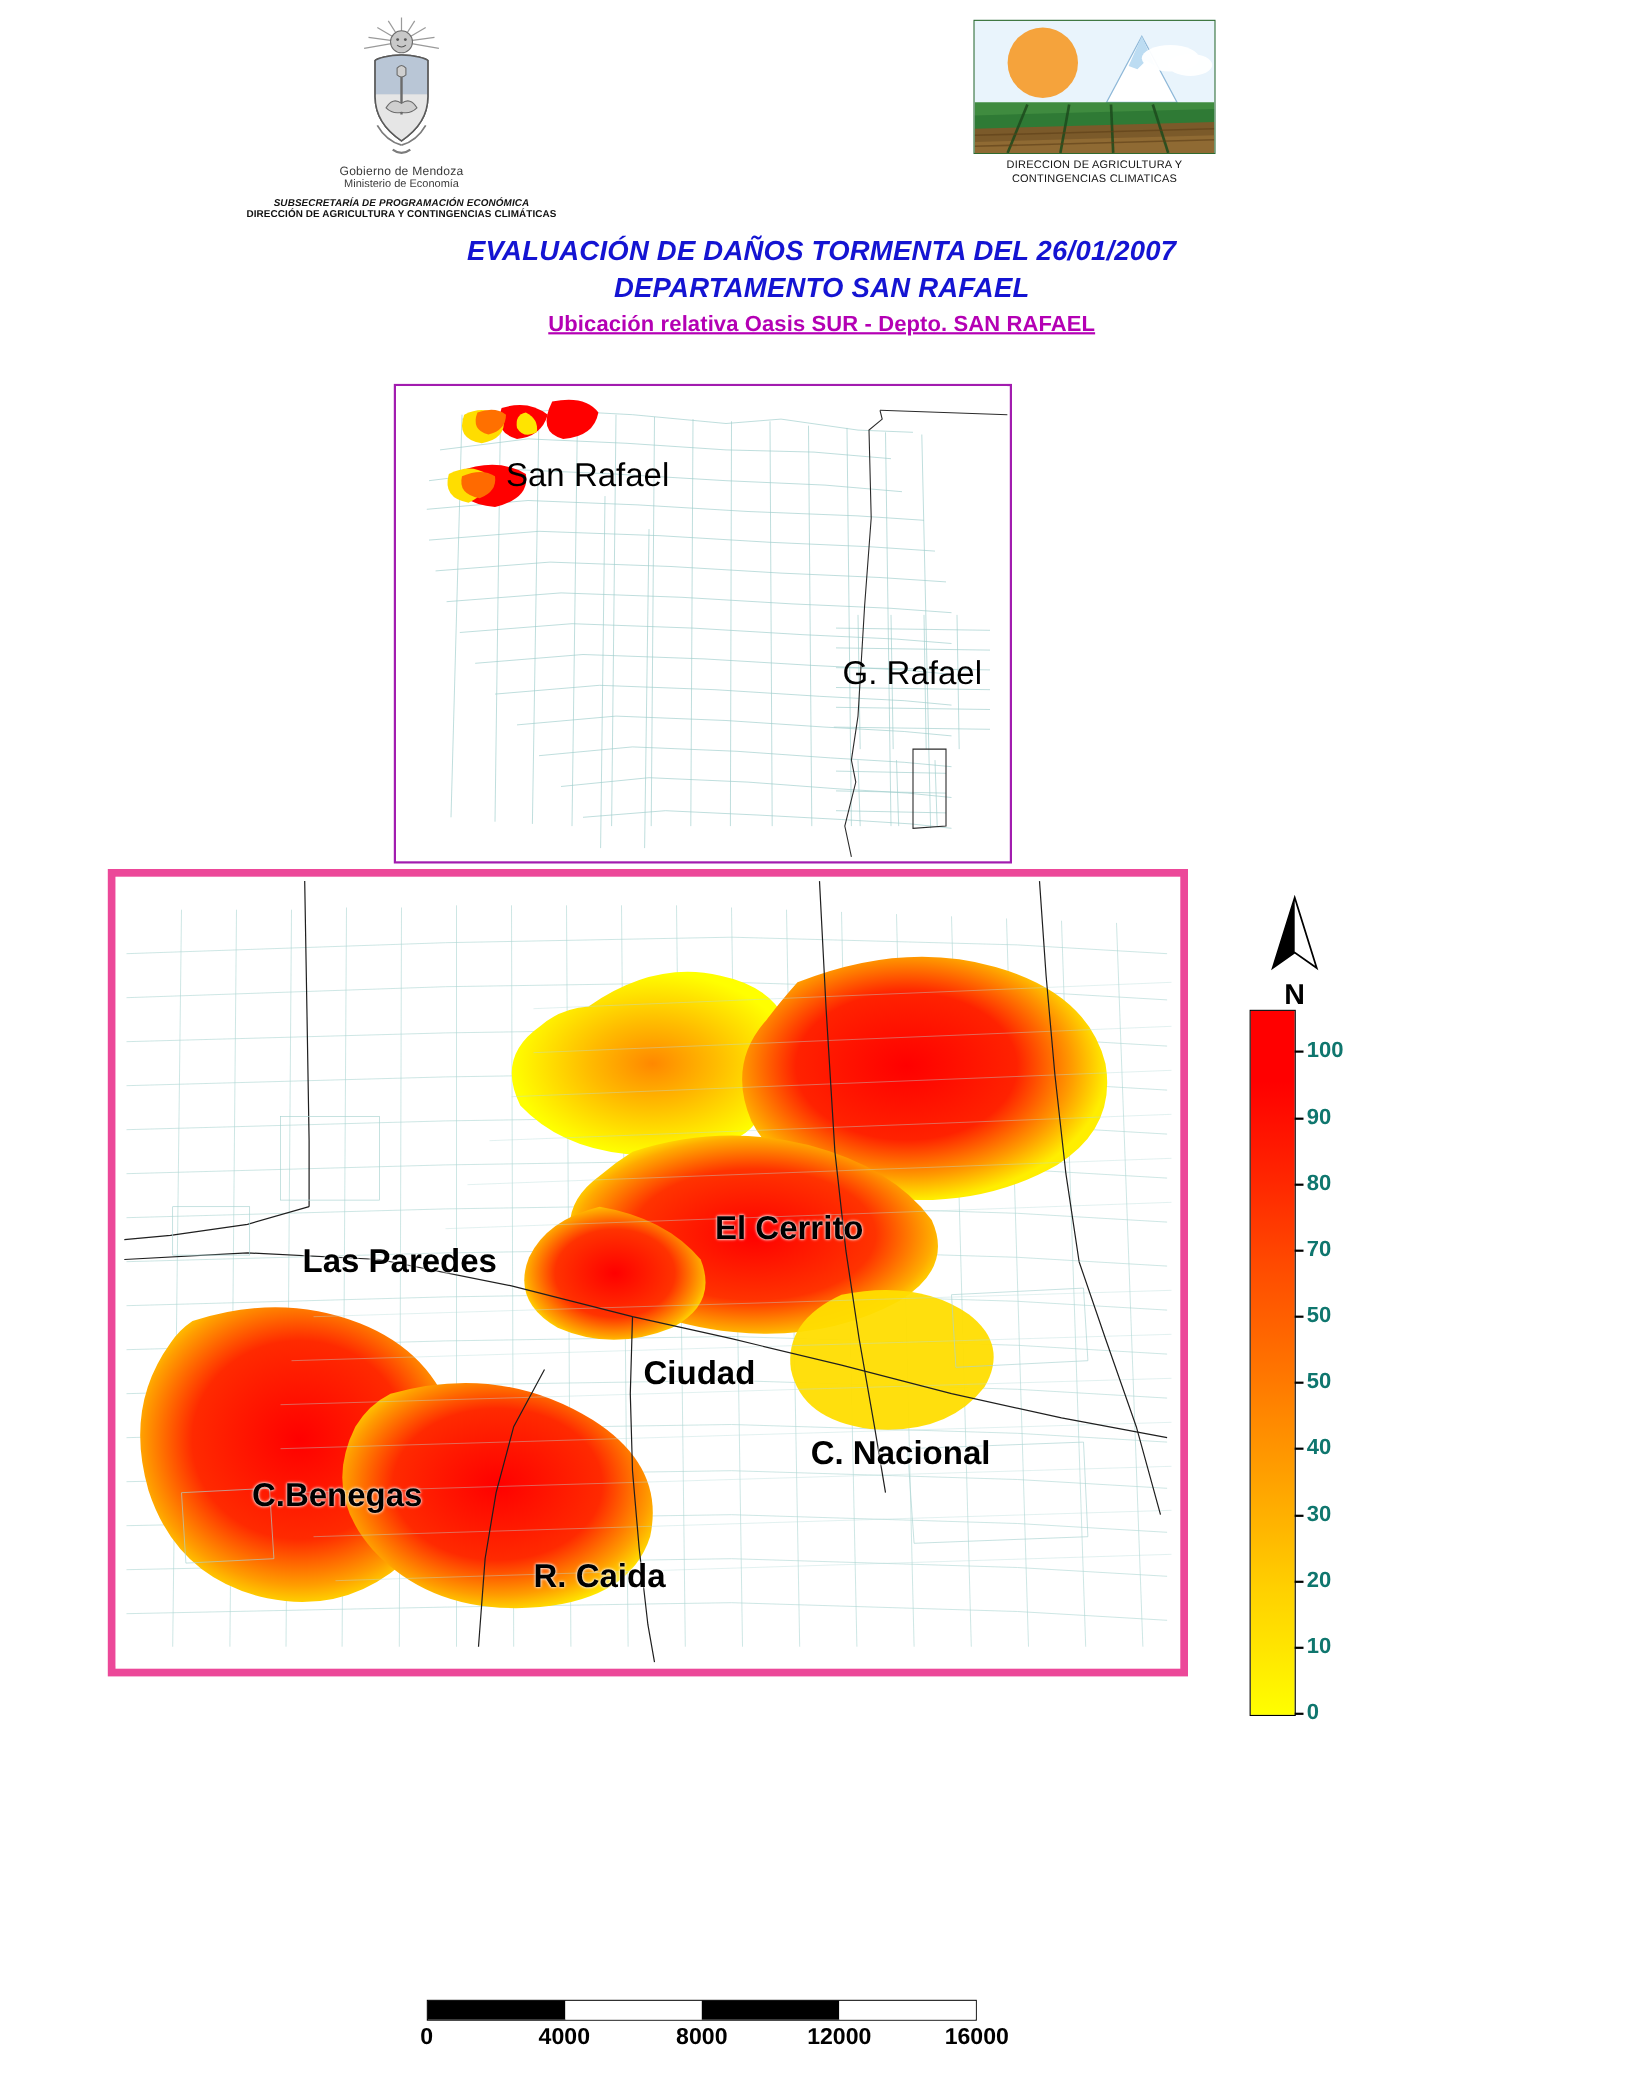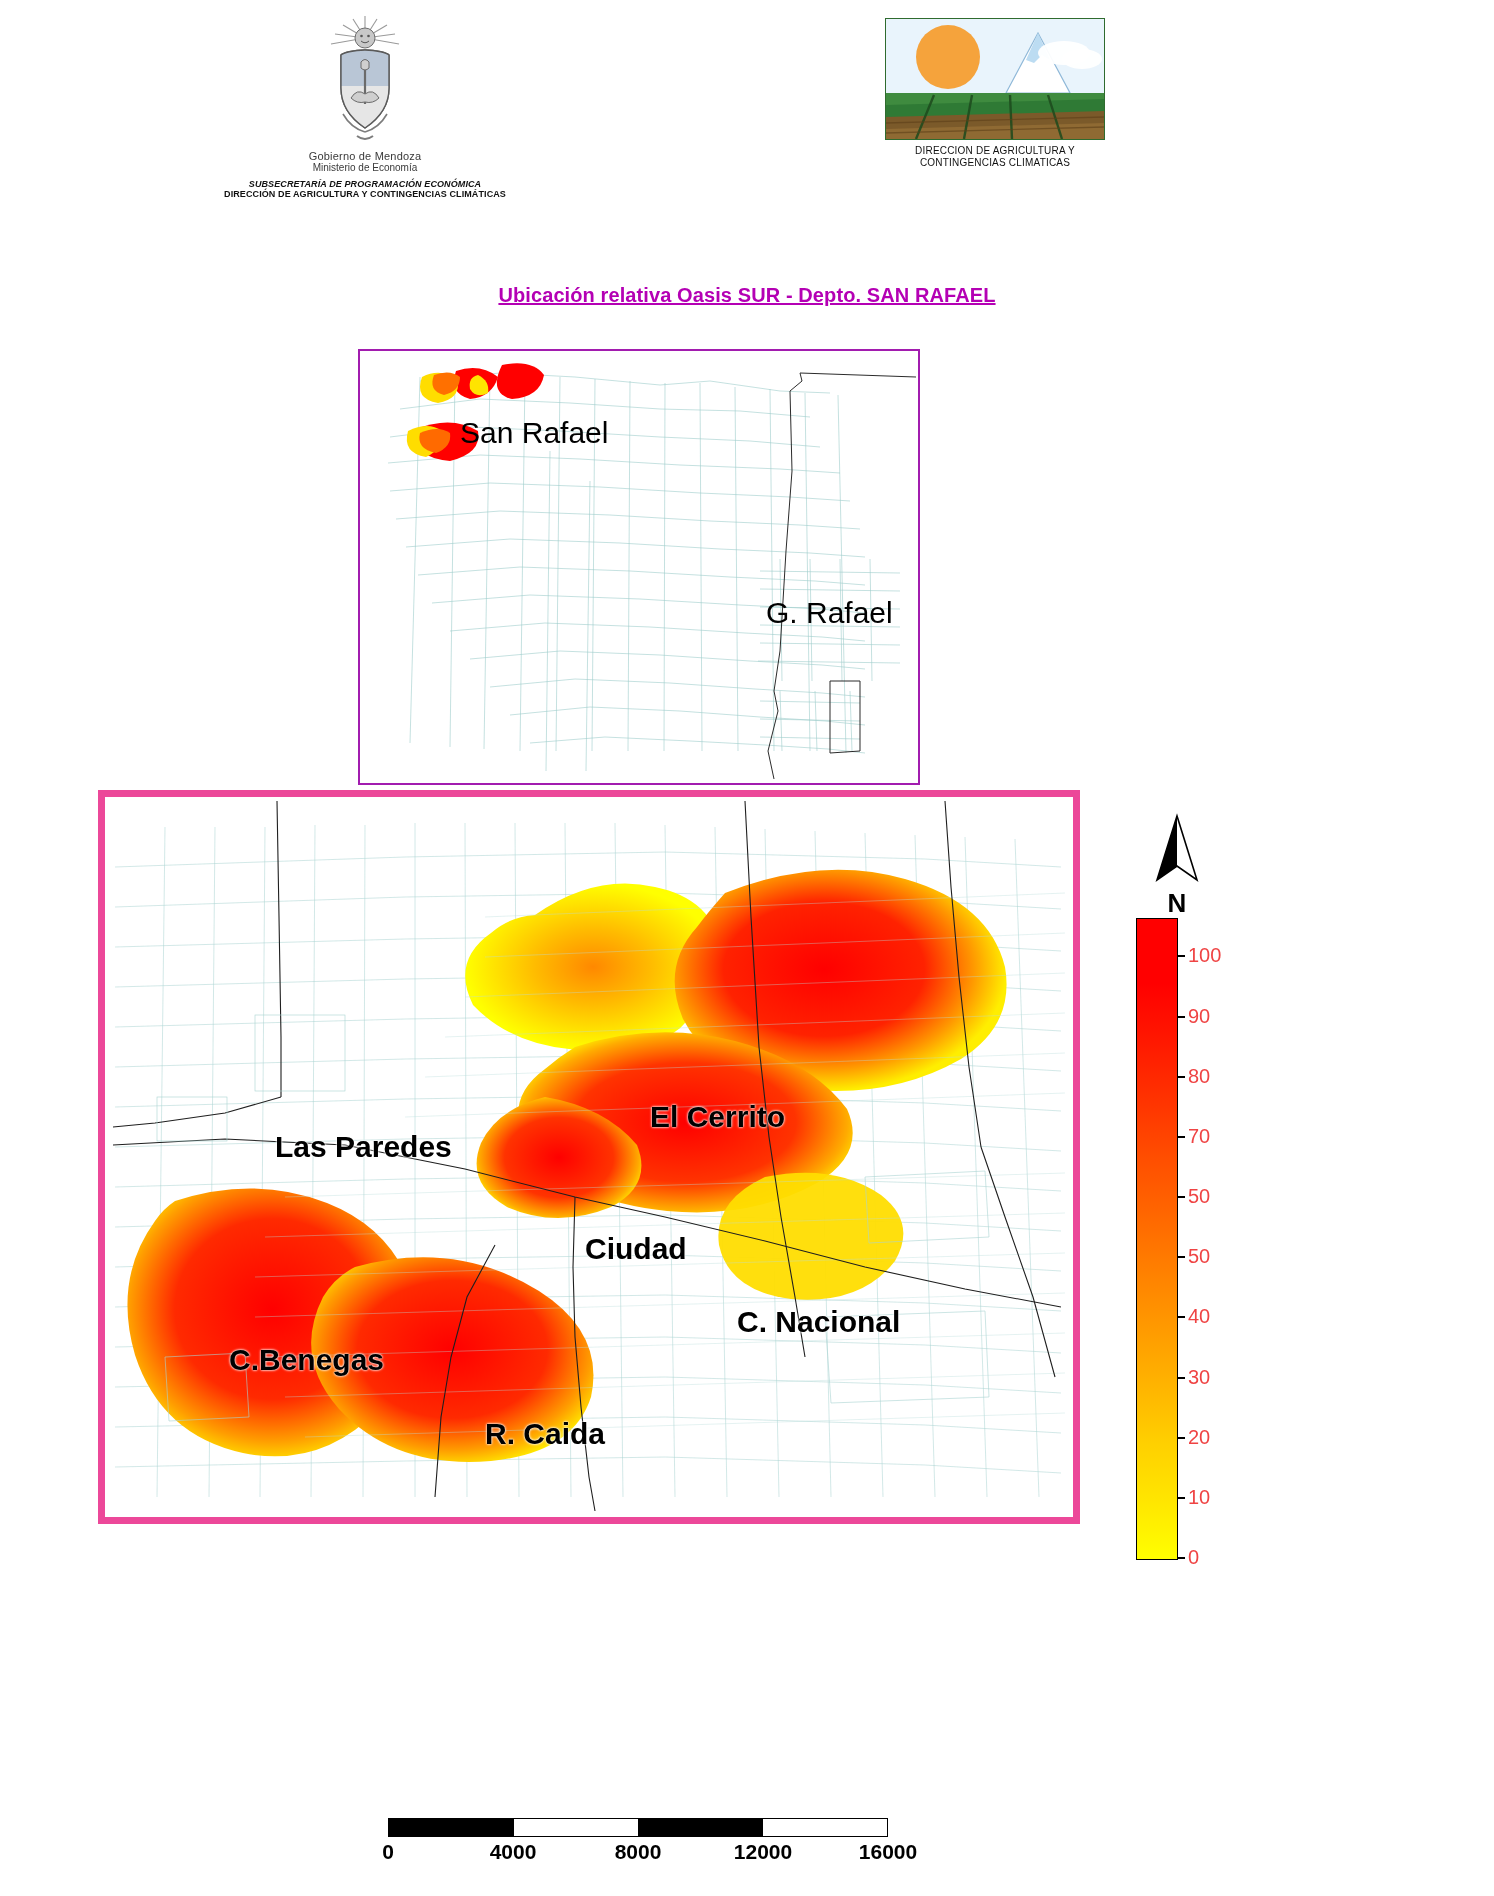--- a/index.html
+++ b/index.html
@@ -206,22 +206,22 @@
     width: 8px;
     height: 2px;
     background: #000;
     display: block;
   }
   .legend-tick span {
     position: absolute;
     left: 11px;
     top: -12px;
     font-size: 20px;
-    font-weight: normal;
-    color: #ef4444;
+    font-weight: bold;
+    color: #0f766e;
   }
 
   
   .scalebar {
     position: absolute;
     left: 388px;
     top: 1818px;
     width: 500px;
     height: 60px;
   }
@@ -331,20 +331,24 @@
           <line x1="0" y1="114" x2="218" y2="108"></line>
         </g>
       </svg>
     </div>
     <div class="logo-caption">
       <span>DIRECCION DE AGRICULTURA Y</span><br>
       <span>CONTINGENCIAS CLIMATICAS</span>
     </div>
   </div>
 
+  <div class="title-main">
+    <div>EVALUACIÓN DE DAÑOS TORMENTA DEL 26/01/2007</div>
+    <div>DEPARTAMENTO SAN RAFAEL</div>
+  </div>
 
   <div class="title-sub">
     <span>Ubicación relativa Oasis SUR - Depto. SAN RAFAEL</span>
   </div>
 
   <div class="inset-map">
     <svg width="556" height="430" viewBox="0 0 556 430" aria-hidden="true">
       <rect x="0" y="0" width="556" height="430" fill="#ffffff"></rect>
 
       <g stroke="#9ecdcb" stroke-width="0.6" fill="none">

